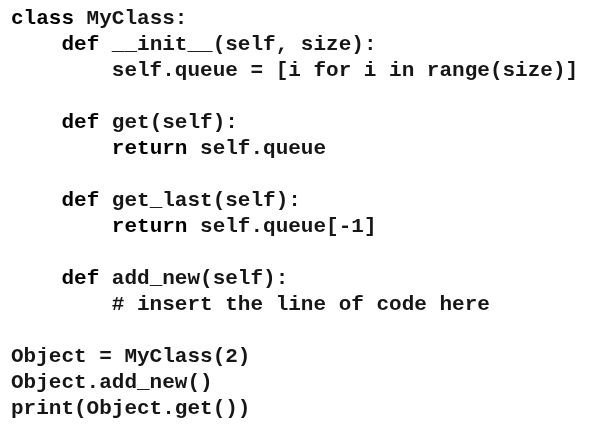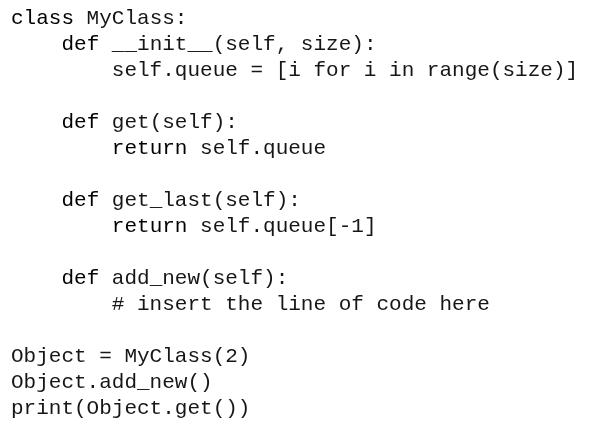--- a/index.html
+++ b/index.html
@@ -19,24 +19,24 @@
     font-size: 21px;
     color: #161616;
     white-space: pre;
   }
   .code-line {
     height: 26px;
     line-height: 26px;
     white-space: pre;
   }
   .code-line .kw {
-    font-weight: normal;
+    font-weight: bold;
     color: #000000;
   }
   .code-line .tx {
-    font-weight: normal;
+    font-weight: bold;
     text-align: center;
   }
 </style>
 </head>
 <body style="background: rgb(255, 255, 255);">
 
 <div class="code-block" style="color: rgb(22, 22, 22);"><div class="code-line"><span class="kw" style="color: rgb(0, 0, 0);">class</span><span class="tx"> MyClass:</span></div><div class="code-line"><span class="tx">    </span><span class="kw" style="color: rgb(0, 0, 0);">def</span><span class="tx"> __init__(self, size):</span></div><div class="code-line"><span class="tx">        self.queue = [i for i in range(size)]</span></div><div class="code-line"></div><div class="code-line"><span class="tx">    </span><span class="kw" style="color: rgb(0, 0, 0);">def</span><span class="tx"> get(self):</span></div><div class="code-line"><span class="tx">        </span><span class="kw" style="color: rgb(0, 0, 0);">return</span><span class="tx"> self.queue</span></div><div class="code-line"></div><div class="code-line"><span class="tx">    </span><span class="kw" style="color: rgb(0, 0, 0);">def</span><span class="tx"> get_last(self):</span></div><div class="code-line"><span class="tx">        </span><span class="kw" style="color: rgb(0, 0, 0);">return</span><span class="tx"> self.queue[-1]</span></div><div class="code-line"></div><div class="code-line"><span class="tx">    </span><span class="kw" style="color: rgb(0, 0, 0);">def</span><span class="tx"> add_new(self):</span></div><div class="code-line"><span class="tx">        # insert the line of code here</span></div><div class="code-line"></div><div class="code-line"><span class="tx">Object = MyClass(2)</span></div><div class="code-line"><span class="tx">Object.add_new()</span></div><div class="code-line"><span class="tx">print(Object.get())</span></div></div>
 
 </body></html>

